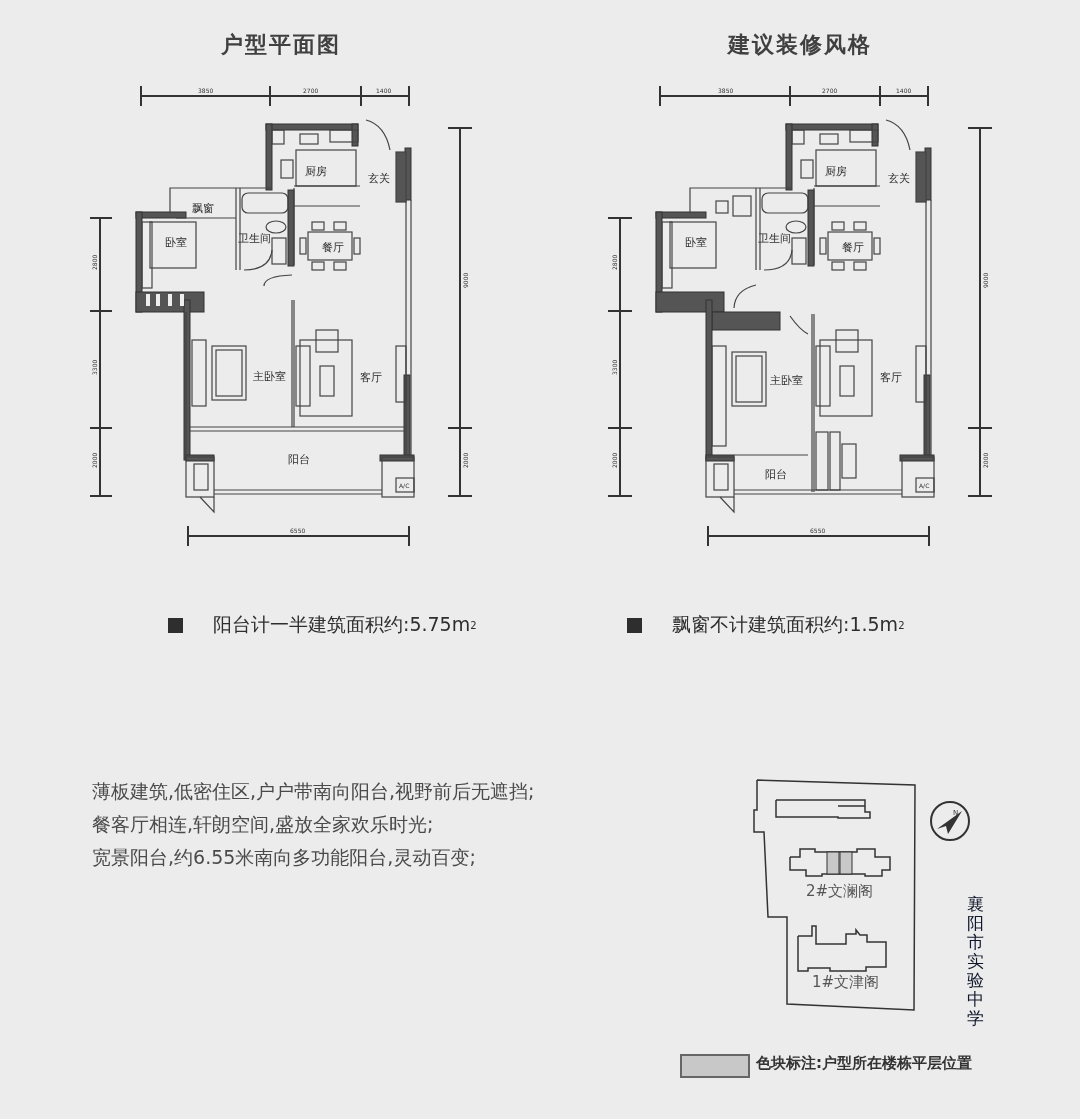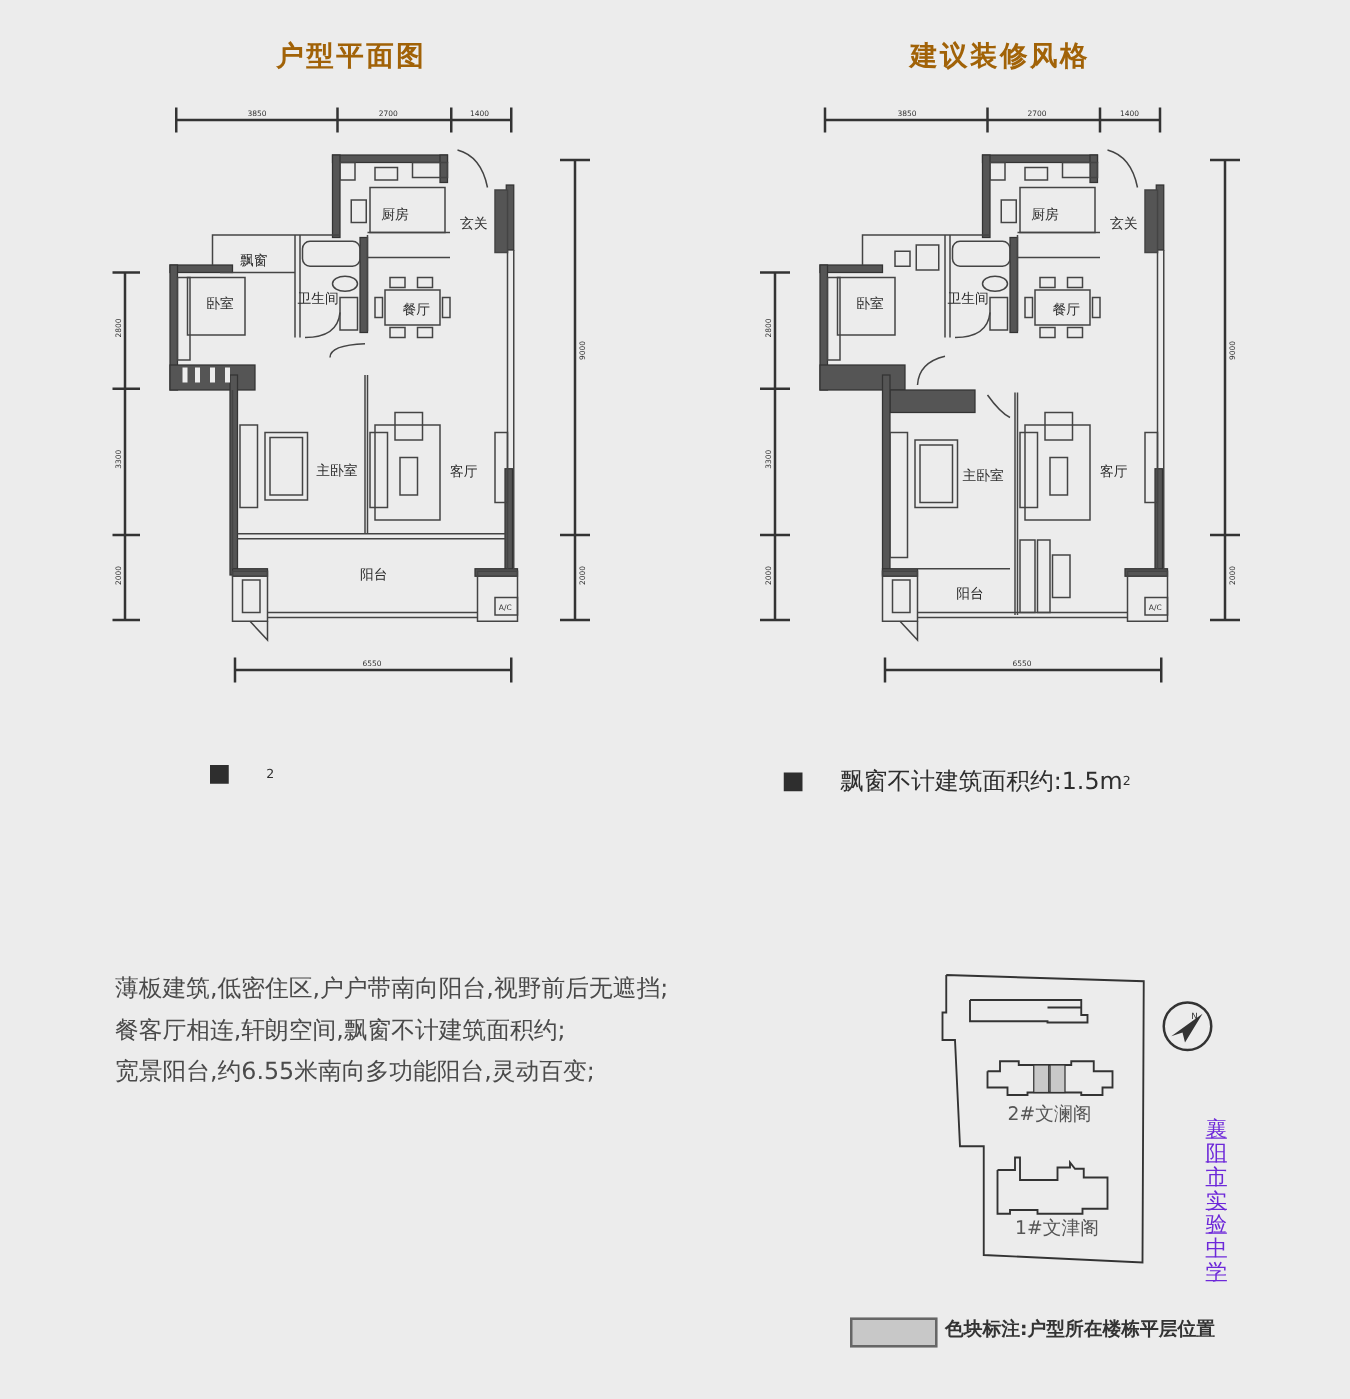--- a/index.html
+++ b/index.html
@@ -1,27 +1,27 @@
 <!DOCTYPE html>
 <html><head>
 <meta charset="utf-8">
 <style>
   html, body { margin:0; padding:0; }
   body {
     width:1080px; height:1119px; background:#ececec; position:relative; overflow:hidden;
     font-family:"DejaVu Sans","Liberation Sans",sans-serif; color:#3a3a3a;
   }
-  .plan-title { position:absolute; top:30px; font-size:22px; font-weight:bold; color:#a16207; letter-spacing:2px; text-align:center; width:300px; }
+  .plan-title { position:absolute; top:30px; font-size:22px; font-weight:bold; color:#404040; letter-spacing:2px; text-align:center; width:300px; }
   svg { position:absolute; overflow:visible; }
   .note { position:absolute; top:612px; font-size:19px; color:#2e2e2e; display:flex; align-items:center; }
   .note .sq { width:15px; height:15px; background:#2e2e2e; margin-right:30px; display:inline-block; }
   .note sup { font-size:10px; }
   .desc { position:absolute; left:92px; top:775px; font-size:19px; line-height:33px; color:#4a4a4a; }
   .desc div { white-space:nowrap; }
-  .school { position:absolute; left:962px; top:895px; width:22px; font-size:17px; line-height:19px; color:#6d28d9; text-align:center;text-decoration:underline; }
+  .school { position:absolute; left:962px; top:895px; width:22px; font-size:17px; line-height:19px; color:#0f172a; text-align:right; }
   .legend { position:absolute; left:680px; top:1054px; display:flex; align-items:flex-start; font-size:15px; font-weight:bold; color:#333; }
   .legend .swatch { width:66px; height:20px; background:#c8c8c8; border:2px solid #666; margin-right:6px; }
   .room { font-size:11px; fill:#2c2c2c; font-family:"DejaVu Sans",sans-serif; }
   .dim { font-size:6px; fill:#333; font-family:"DejaVu Sans",sans-serif; }
   .bldg-label { font-size:15px; fill:#555; font-family:"DejaVu Sans",sans-serif; }
 </style>
 </head>
 <body>
 
 <div class="plan-title" style="left:131px;">户型平面图</div>
@@ -261,31 +261,32 @@
   <text class="room" x="758" y="242">卫生间</text>
   <text class="room" x="842" y="251">餐厅</text>
   <text class="room" x="770" y="384">主卧室</text>
   <text class="room" x="880" y="381">客厅</text>
   <text class="room" x="765" y="478">阳台</text>
   <text class="dim" x="919" y="488">A/C</text>
 </svg>
 
 <div class="note" style="left:168px;">
   <span class="sq"></span>
+  <span>阳台计一半建筑面积约:5.75m</span>
     <sup>2</sup>
 </div>
 <div class="note" style="left:627px;">
   <span class="sq"></span>
   <span>飘窗不计建筑面积约:1.5m</span>
     <sup>2</sup>
 </div>
 
 <div class="desc">
   <div>薄板建筑,低密住区,户户带南向阳台,视野前后无遮挡;</div>
-  <div>餐客厅相连,轩朗空间,飘窗不计建筑面积约;</div>
+  <div>餐客厅相连,轩朗空间,盛放全家欢乐时光;</div>
   <div>宽景阳台,约6.55米南向多功能阳台,灵动百变;</div>
 </div>
 
 <svg width="1080" height="1119" style="left:0;top:0;">
   <g fill="none" stroke="#333" stroke-width="1.5">
     <polyline points="757,780 915,785 914,1010 787,1004 787,917 768,917 764,832 754,832 754,810 757,810 757,780"></polyline>
     <polyline points="776,800 865,800 865,812 870,812 870,818 838,818 838,817 776,817 776,800"></polyline>
     <line x1="838" y1="806" x2="865" y2="806"></line>
     <polyline points="790,857 800,857 800,849 815,849 815,852 857,852 857,849 875,849 875,857 890,857 890,870 882,870 882,876 865,876 865,874 822,874 822,876 806,876 806,870 790,870 790,857"></polyline>
     <polyline points="798,936 812,936 812,926 816,926 816,944 846,944 846,934 856,934 856,930 860,935 867,935 867,942 886,942 886,967 866,967 866,971 830,971 830,968 808,968 808,971 798,971 798,936"></polyline>

